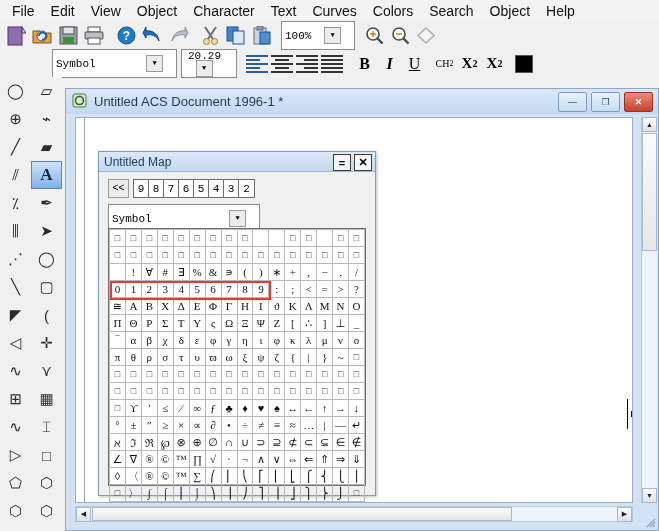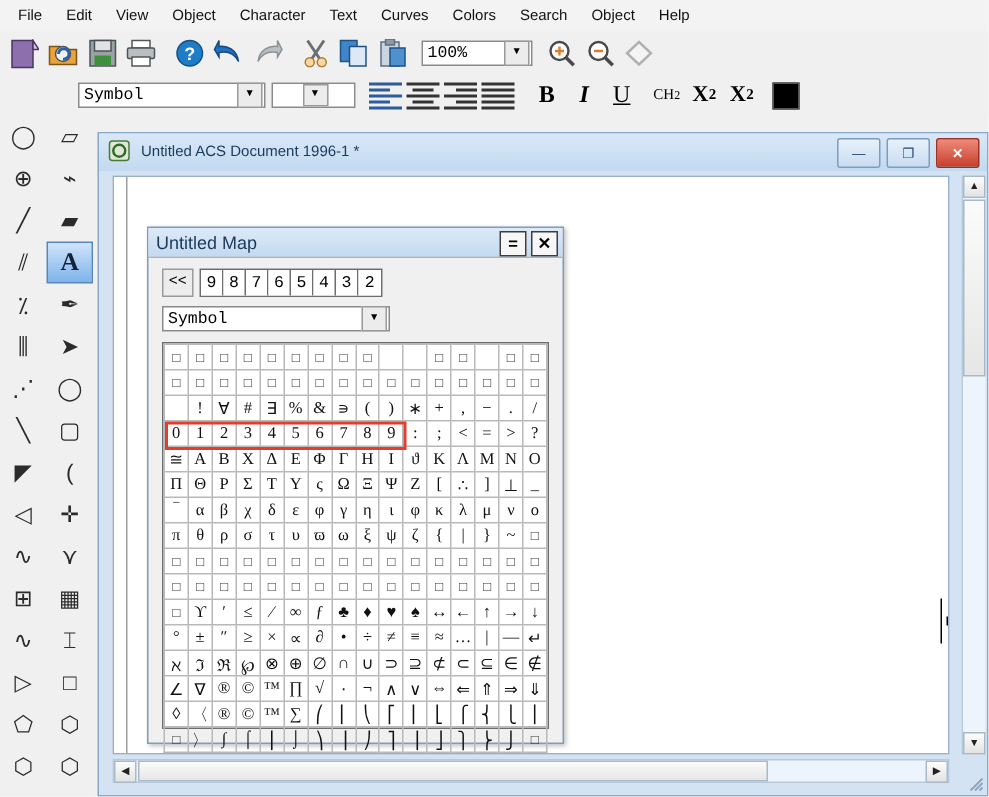--- a/index.html
+++ b/index.html
@@ -8,35 +8,35 @@
     font-family:"Liberation Sans",sans-serif;
     font-size:11px;color:#000;
     background:#f0f0f0;
     position:relative;
   }
   
   #menubar{
     position:absolute;left:0;top:0;width:659px;height:21px;
     background:#f3f3f3;display:flex;align-items:center;padding-left:4px;
   }
-  #menubar .mi{padding:2px 8px;font-size:10px;color:#111;white-space:nowrap;}
+  #menubar .mi{padding:2px 8px;font-size:14px;color:#111;white-space:nowrap;}
   
   #toolbar1{
     position:absolute;left:0;top:21px;width:659px;height:29px;
     background:#f0f0f0;display:flex;align-items:center;padding-left:3px;
   }
   #toolbar2{
     position:absolute;left:48px;top:50px;width:611px;height:27px;
     background:#f0f0f0;display:flex;align-items:center;padding-left:4px;
   }
   .tb-btn{width:26px;height:26px;display:flex;align-items:center;justify-content:center;}
   .tb-sep{width:6px;}
   .combo{
-    height:17px;border:1px solid #8a8a8a;background:#fff;display:flex;align-items:center;
-    font-family:"Liberation Mono",monospace;font-size:11px;padding:0 0 0 3px;box-sizing:border-box;
+    height:29px;border:1px solid #8a8a8a;background:#fff;display:flex;align-items:center;
+    font-family:"Liberation Mono",monospace;font-size:11px;padding:0 12px 0 3px;box-sizing:border-box;
   }
   .combo .val{flex:1;overflow:hidden;white-space:nowrap;}
   .combo .arrow{
     width:15px;height:15px;margin:0 1px 0 0;background:#ececec;border:1px solid #9a9a9a;
     display:flex;align-items:center;justify-content:center;font-size:7px;line-height:1;
   }
   .fmt-btn{width:25px;height:23px;display:flex;align-items:center;justify-content:center;font-size:16px;}
   .align-ico{display:flex;flex-direction:column;justify-content:center;gap:2px;width:22px;}
   .align-ico i{display:block;height:2px;background:#2a5d9e;}
   .align-ico.dark i{background:#333;}
@@ -57,21 +57,21 @@
   #docwin{
     position:absolute;left:65px;top:88px;width:594px;height:443px;
     background:#d4e3f3;
     border:1px solid #8aa9c8;box-sizing:border-box;
   }
   #doc-title{
     height:25px;display:flex;align-items:center;
     background:linear-gradient(180deg,#d9e8f7 0%,#c3d9f0 100%);
     padding-left:6px;position:relative;
   }
-  #doc-title .tbl{font-size:10px;color:#1a3a5a;margin-left:7px;}
+  #doc-title .tbl{font-size:13px;color:#1a3a5a;margin-left:7px;}
   .wbtns{position:absolute;right:5px;top:3px;display:flex;gap:4px;}
   .wbtn{
     width:27px;height:18px;border:1px solid #7d9dbd;border-radius:2px;
     background:linear-gradient(180deg,#e8f1fa 0%,#c7dcf0 100%);
     display:flex;align-items:center;justify-content:center;font-size:9px;color:#25486b;
   }
   .wbtn.close{background:linear-gradient(180deg,#ee8a7c 0%,#c8402c 100%);border-color:#9c3322;color:#fff;font-weight:bold;}
   #doc-canvas{
     position:absolute;left:9px;top:28px;width:558px;height:386px;background:#fff;
     border:1px solid #9ab0c6;box-sizing:border-box;overflow:hidden;

